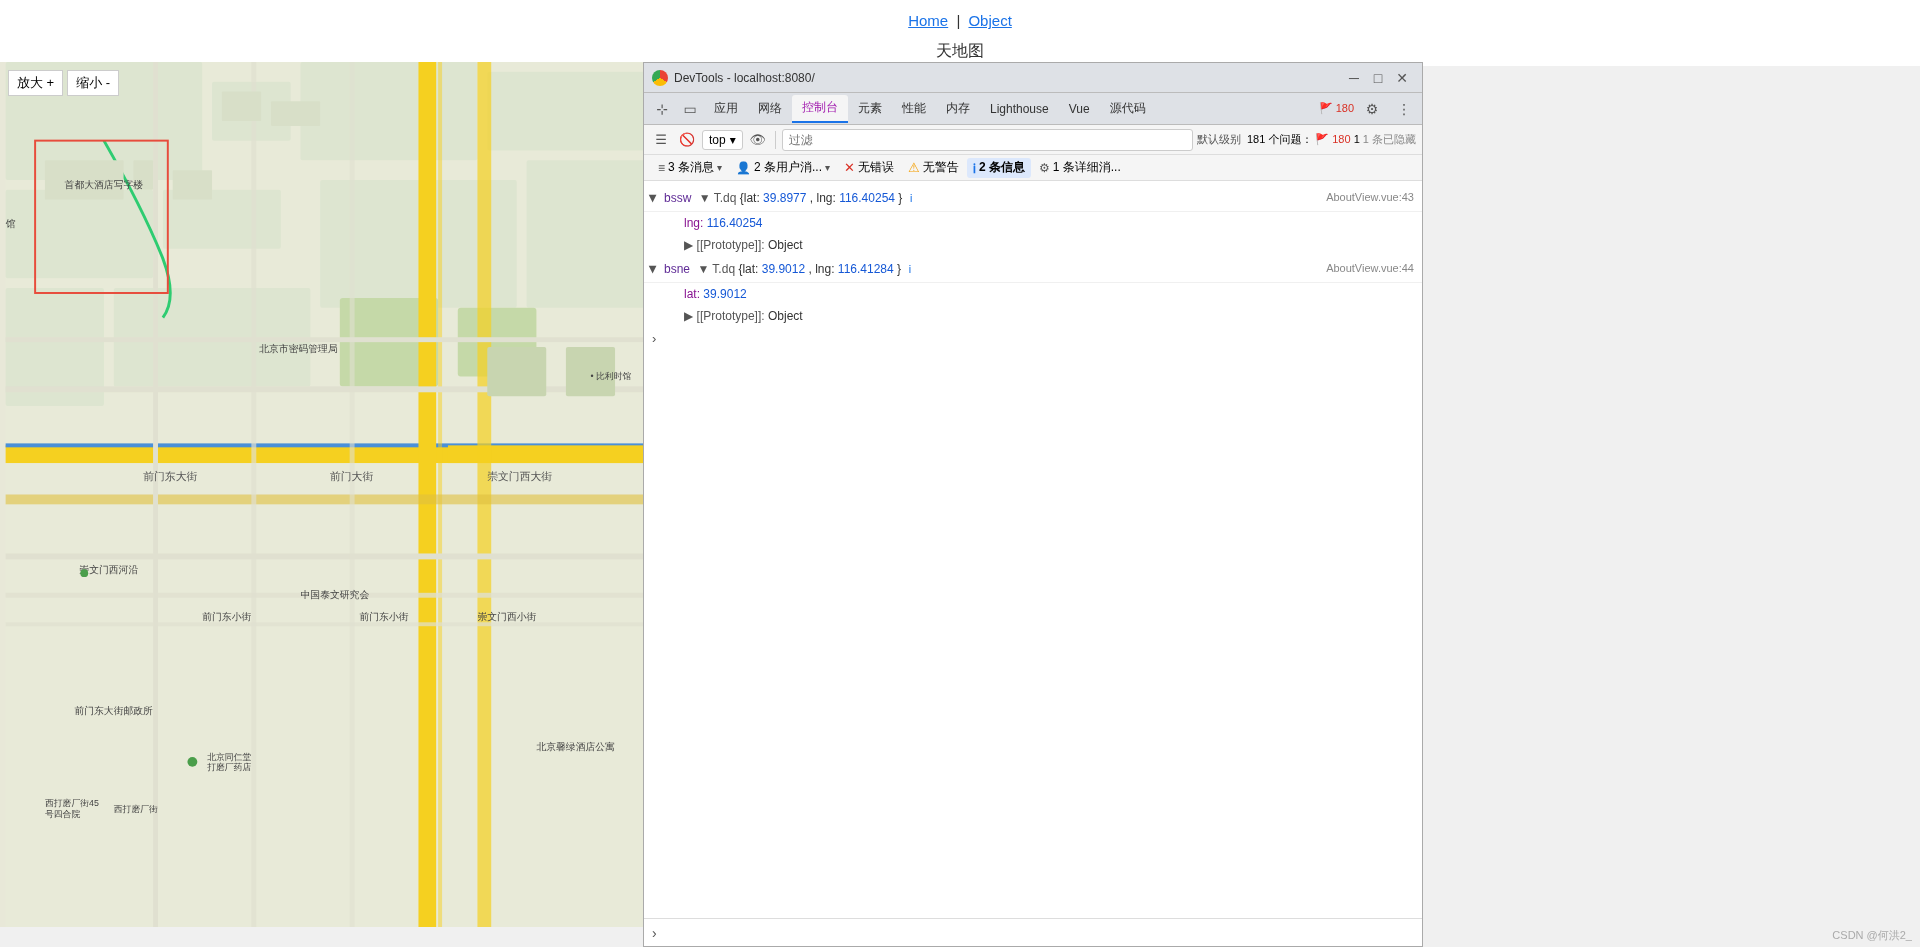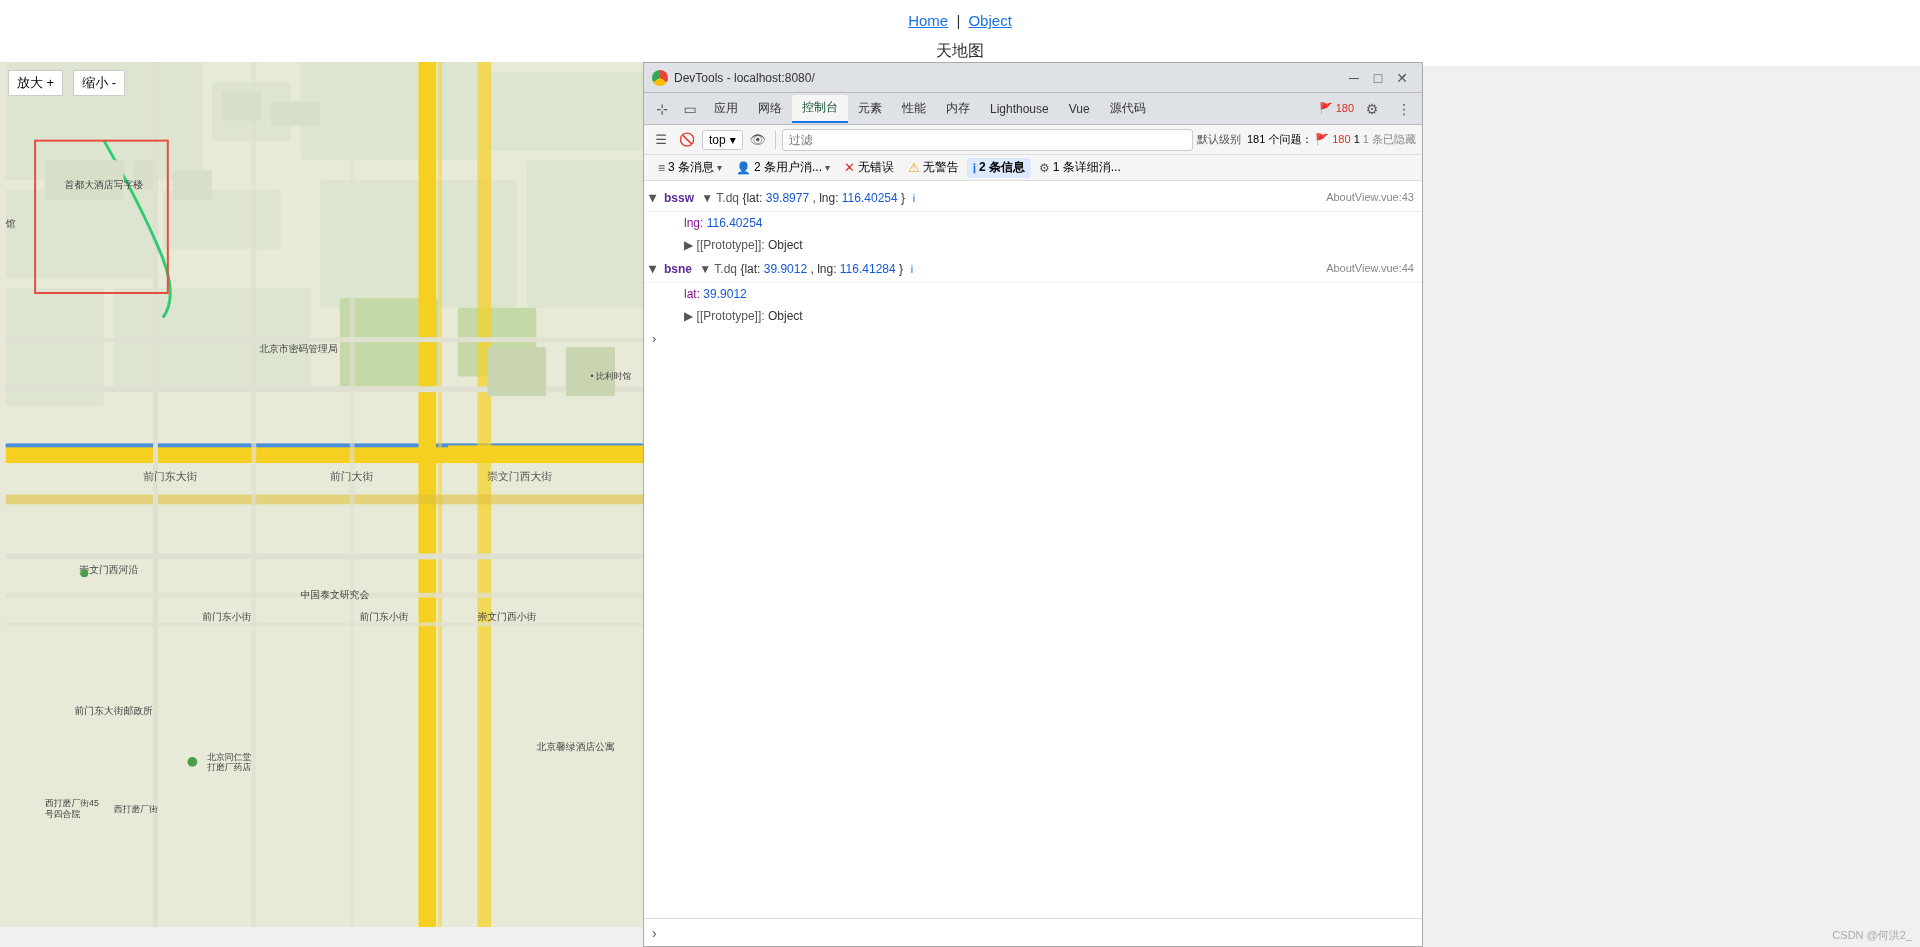--- a/index.html
+++ b/index.html
@@ -38,21 +38,21 @@
       overflow: hidden;
     }
 
     
     .map-controls {
       position: absolute;
       top: 8px;
       left: 8px;
       z-index: 5;
       display: flex;
-      gap: 10px;
+      gap: 4px;
     }
     .map-btn {
       background: white;
       border: 1px solid #ccc;
       padding: 3px 8px;
       font-size: 13px;
       cursor: pointer;
     }
 
     
@@ -133,21 +133,21 @@
       cursor: pointer;
       font-size: 12px;
       color: #333;
       height: 28px;
       display: flex; align-items: center;
       border-radius: 3px 3px 0 0;
     }
     .dt-tab.active {
       background: #f5f5f5;
       border-bottom: 2px solid #1a73e8;
-      color: #14532d;
+      color: #a21caf;
     }
 
     
     #console-toolbar {
       background: #f5f5f5;
       display: flex;
       align-items: center;
       padding: 2px 6px;
       border-bottom: 1px solid #ddd;
       height: 30px;
@@ -230,21 +230,21 @@
       left: 6px;
       top: 6px;
       font-size: 10px;
       color: #555;
       cursor: pointer;
     }
     .entry-toggle.expanded { transform: rotate(90deg); }
 
     .entry-label {
       color: #5f2b96;
-      font-weight: bold;
+      font-weight: normal;
       margin-right: 4px;
       margin-top: 28px;
     }
     .entry-key { color: #881391; }
     .entry-value-num { color: #1558d6; }
     .entry-source {
       float: right;
       color: #888;
       font-size: 11px;
     }

